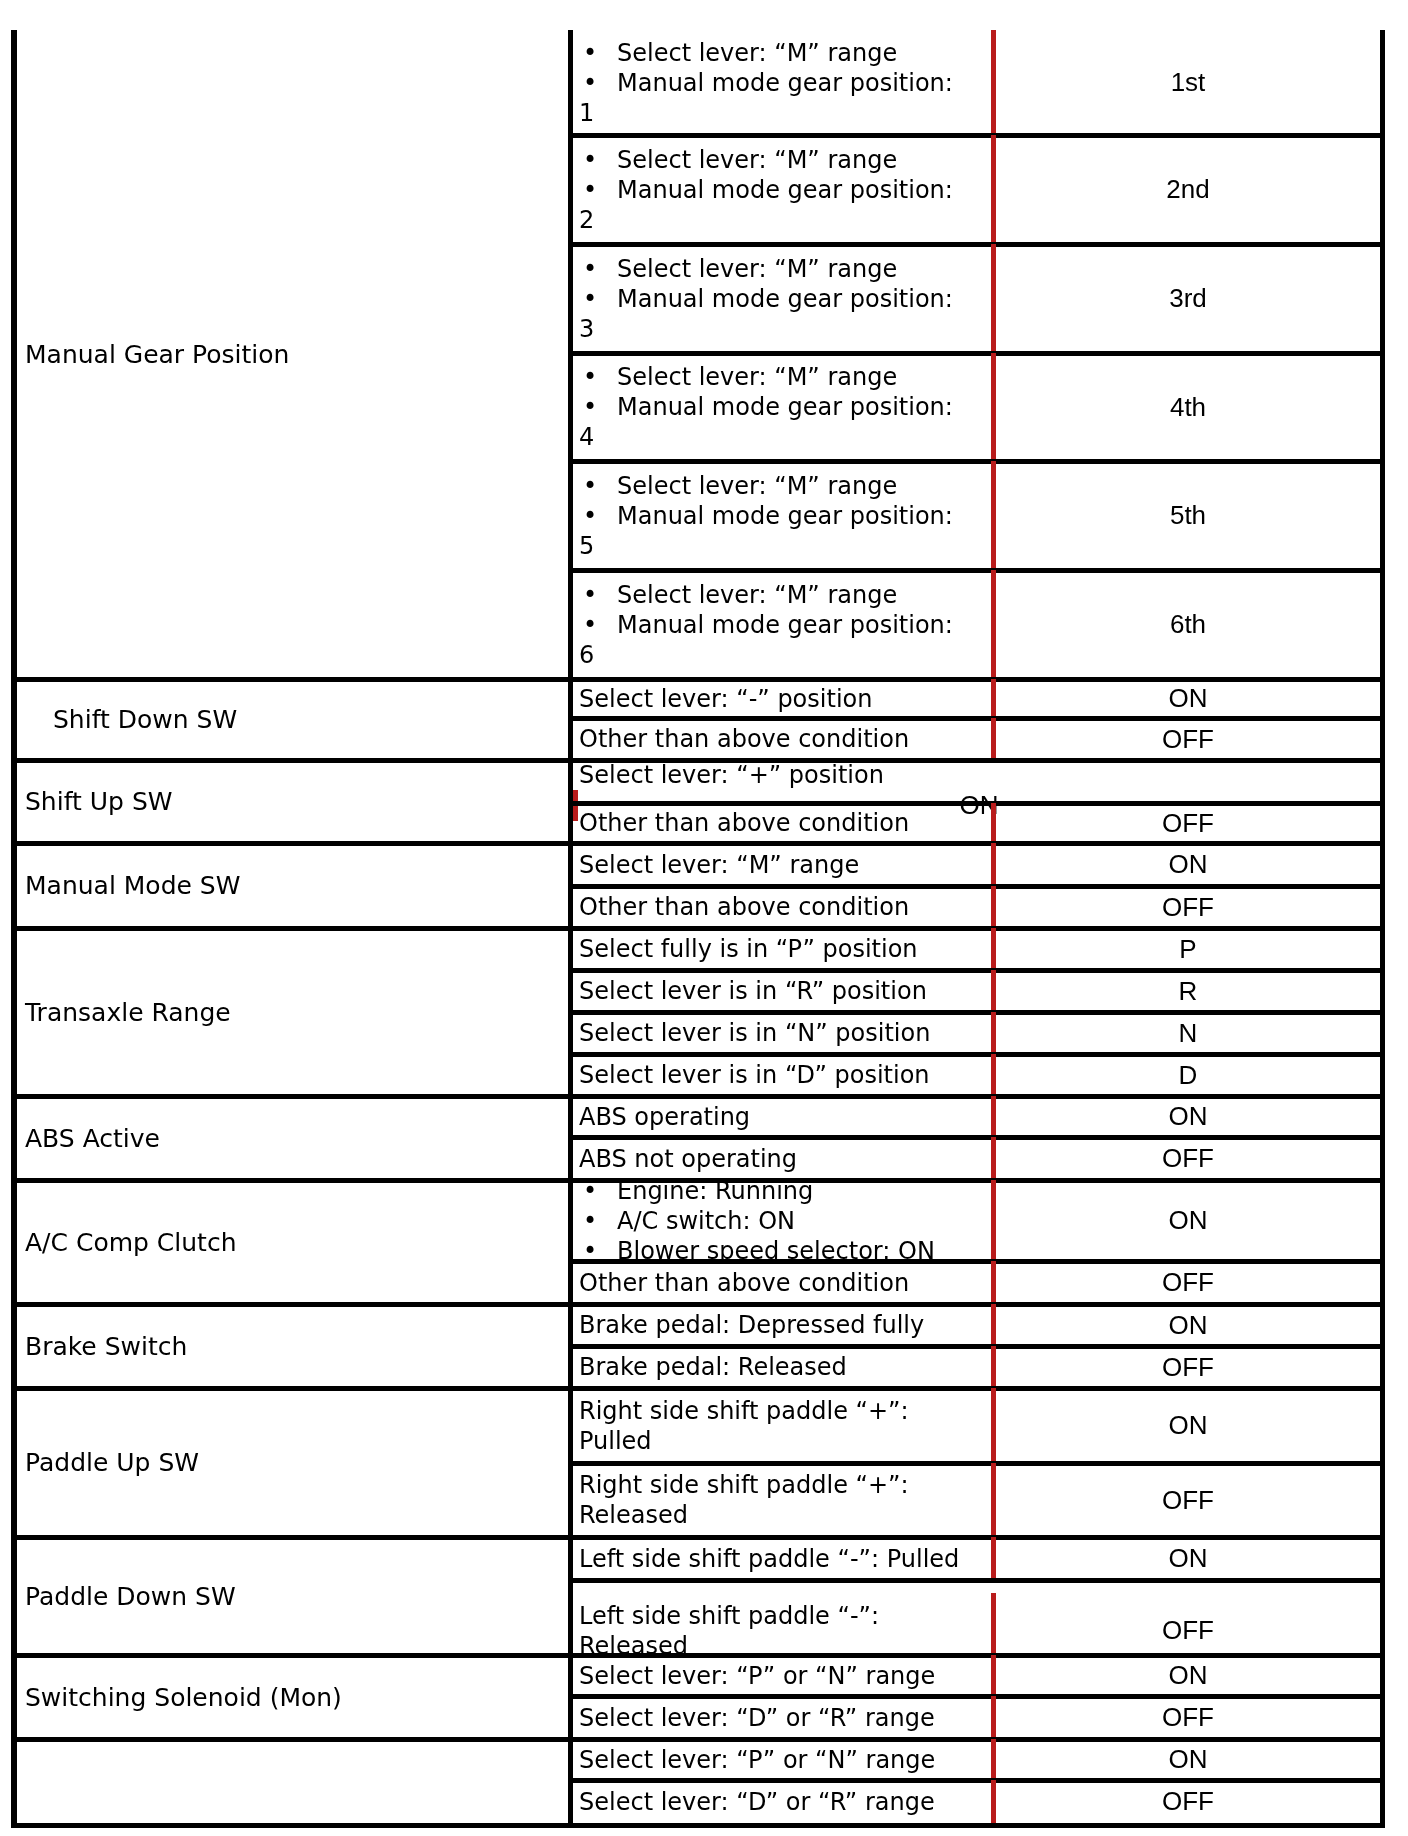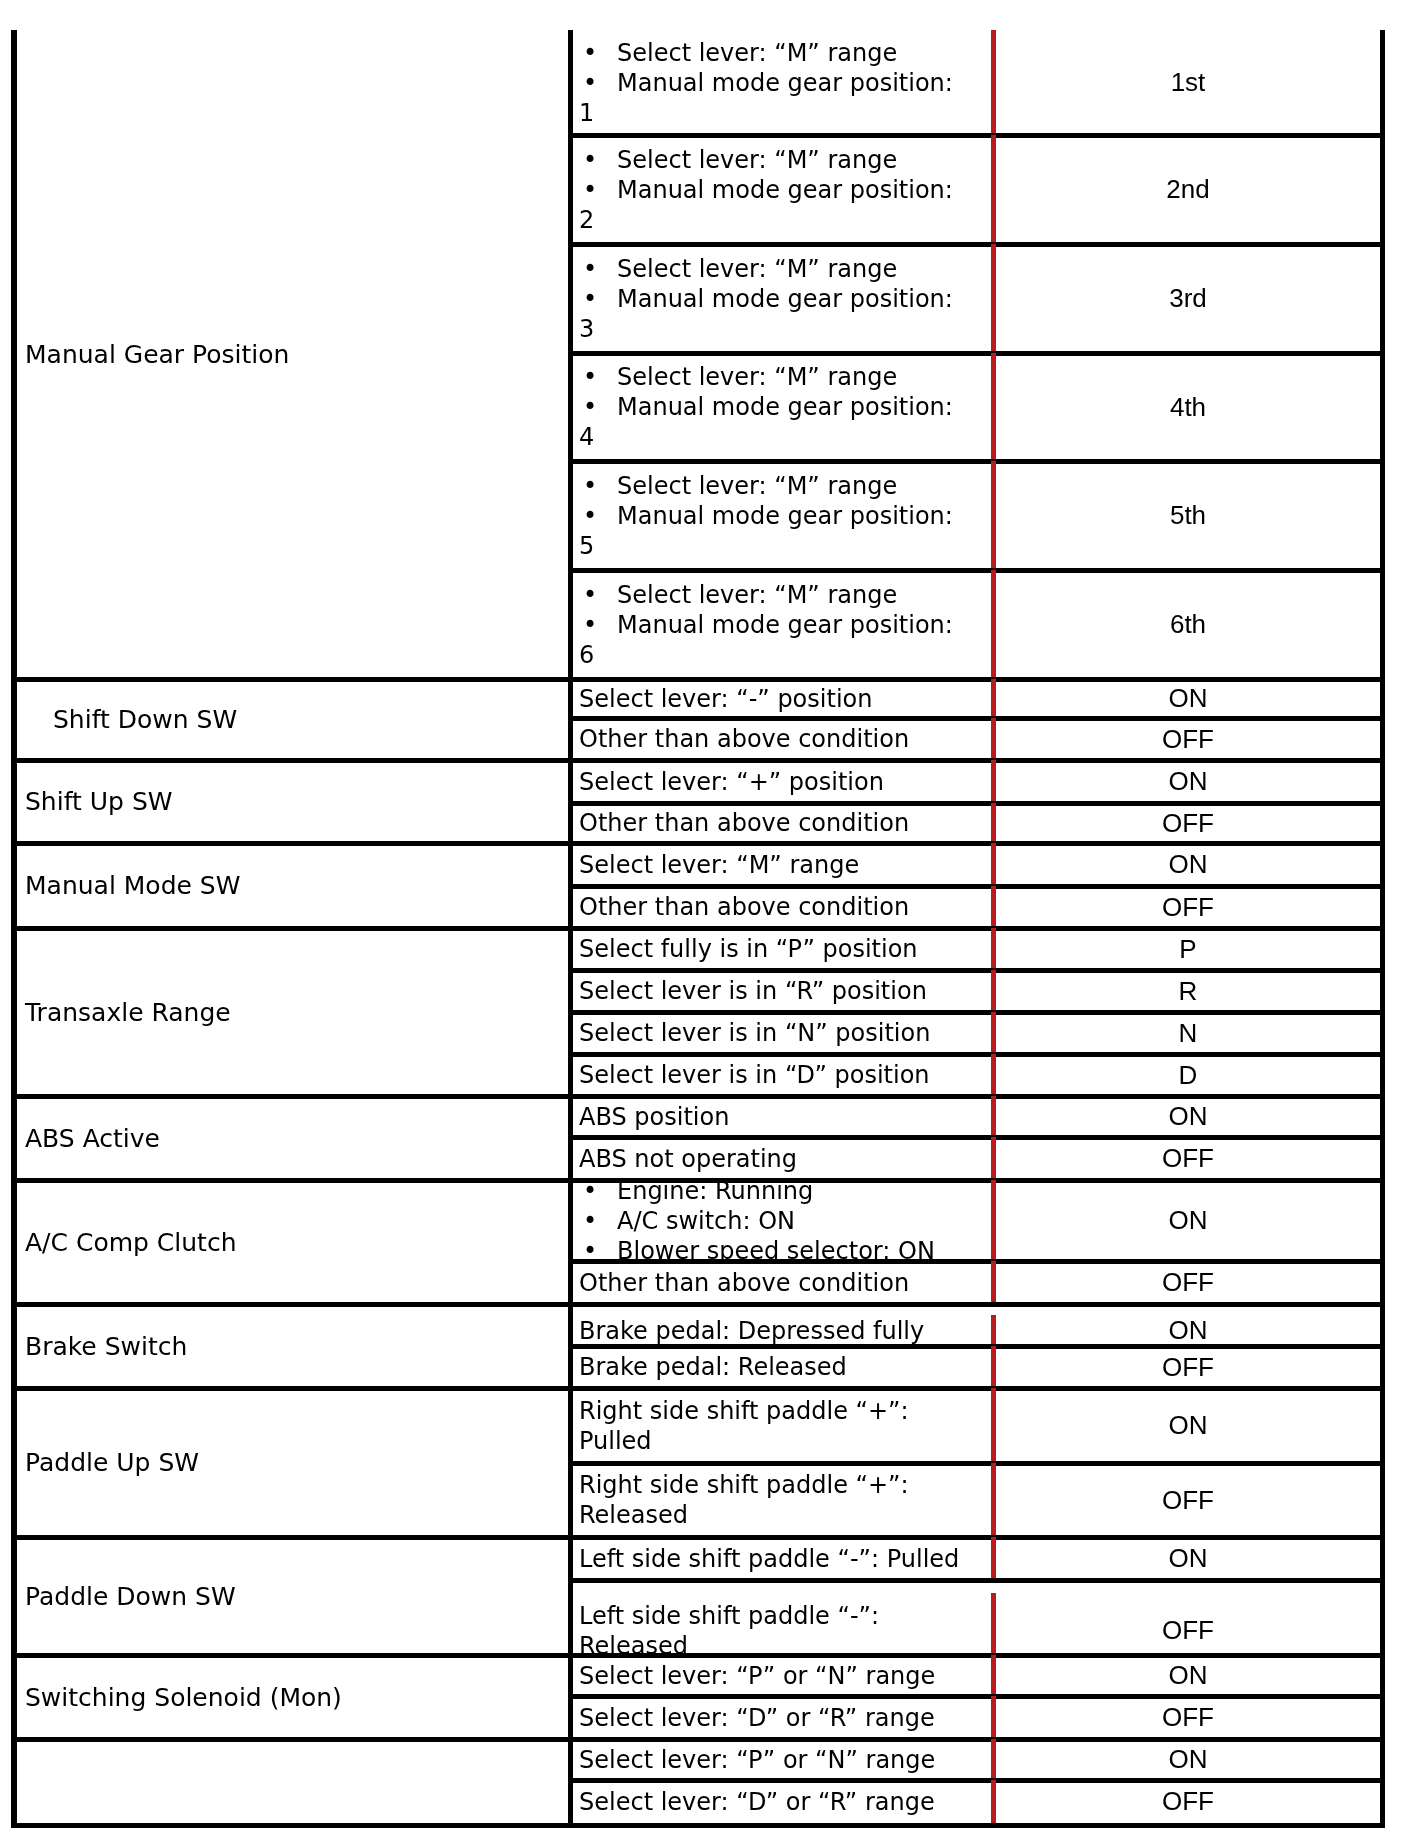--- a/index.html
+++ b/index.html
@@ -137,21 +137,21 @@
             <div>Other than above condition</div>
           </div>
           <div class="val">OFF</div>
         </div>
       </div>
       <div class="hline" style="left: 0px; top: 79px;"></div>
     </div>
     <div class="group" style="top: 730px; height: 83px;">
       <div class="item">Shift Up SW</div>
       <div class="conds">
-        <div class="row" style="top: 0px; height: 43px;">
+        <div class="row" style="top: 0px; height: 43px; flex-direction: column;">
           <div class="cond">
             <div>Select lever: “+” position</div>
           </div>
           <div class="val">ON</div>
         </div>
         <div class="hline" style="left: 0px; top: 41px;"></div>
         <div class="row" style="top: 43px; height: 40px;">
           <div class="cond">
             <div>Other than above condition</div>
           </div>
@@ -210,21 +210,21 @@
           <div class="val">D</div>
         </div>
       </div>
       <div class="hline" style="left: 0px; top: 166px;"></div>
     </div>
     <div class="group" style="top: 1066px; height: 84px;">
       <div class="item">ABS Active</div>
       <div class="conds">
         <div class="row" style="top: 0px; height: 41px;">
           <div class="cond">
-            <div>ABS position</div>
+            <div>ABS operating</div>
           </div>
           <div class="val">ON</div>
         </div>
         <div class="hline" style="left: 0px; top: 39px;"></div>
         <div class="row" style="top: 41px; height: 43px;">
           <div class="cond">
             <div>ABS not operating</div>
           </div>
           <div class="val">OFF</div>
         </div>
@@ -257,21 +257,21 @@
             <div>Other than above condition</div>
           </div>
           <div class="val">OFF</div>
         </div>
       </div>
       <div class="hline" style="left: 0px; top: 122px;"></div>
     </div>
     <div class="group" style="top: 1274px; height: 84px;">
       <div class="item">Brake Switch</div>
       <div class="conds">
-        <div class="row" style="top: 0px; height: 42px; align-items: flex-end;">
+        <div class="row" style="top: 0px; height: 42px;">
           <div class="cond">
             <div>Brake pedal: Depressed fully</div>
           </div>
           <div class="val">ON</div>
         </div>
         <div class="hline" style="left: 0px; top: 40px;"></div>
         <div class="row" style="top: 42px; height: 42px;">
           <div class="cond">
             <div>Brake pedal: Released</div>
           </div>

